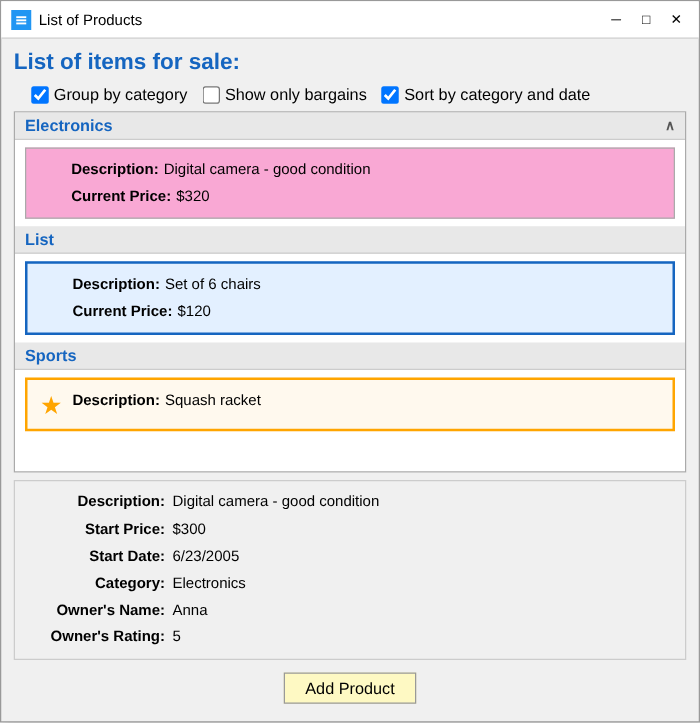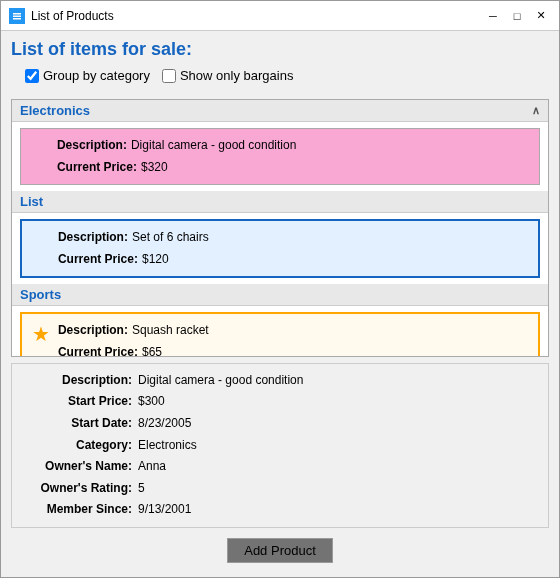--- a/index.html
+++ b/index.html
@@ -80,21 +80,21 @@
       color: #1565C0;
       font-size: 18px;
       font-weight: bold;
       margin-bottom: 8px;
     }
 
     .toolbar {
       display: flex;
       align-items: center;
       gap: 12px;
-      margin-bottom: 16px;
+      margin-bottom: 6px;
       flex-wrap: wrap;
       padding-left: 14px;
     }
 
     .checkbox-label {
       display: flex;
       align-items: center;
       gap: 4px;
       font-size: 13px;
       cursor: pointer;
@@ -194,21 +194,21 @@
 
     .bottom-bar {
       display: flex;
       justify-content: center;
       padding: 4px 0 6px;
     }
 
     .add-btn {
       padding: 4px 16px;
       font-size: 13px;
-      background: #737373;
+      background: #fef9c3;
       border: 1px solid #999;
       cursor: pointer;
     }
   </style>
 </head>
 <body>
 
 <div class="window">
 
   <div class="title-bar">
@@ -233,20 +233,24 @@
 
     <div class="toolbar">
       <label class="checkbox-label">
         <input type="checkbox" checked="" style="">
         <span>Group by category</span>
       </label>
       <label class="checkbox-label">
         <input type="checkbox" style="">
         <span>Show only bargains</span>
       </label>
+      <label class="checkbox-label">
+        <input type="checkbox" checked="" style="">
+        <span>Sort by category and date</span>
+      </label>
     </div>
 
     <div class="list-container">
 
       <div class="category-header">
         <span>Electronics</span>
         <span class="category-chevron">∧</span>
       </div>
       <div class="product-item">
         <span class="star-icon empty">★</span>
@@ -269,54 +273,49 @@
       </div>
 
       <div class="category-header">
         <span>Sports</span>
         <span class="category-chevron"></span>
       </div>
       <div class="product-item bargain">
         <span class="star-icon">★</span>
         <div class="product-info">
           <div><span class="label">Description:</span><span>Squash racket</span></div>
-          <div><span class="label">Current Price:</span><span>$65</span></div>
         </div>
       </div>
 
     </div>
 
     <div class="detail-panel">
       <div class="row">
         <span class="dlabel">Description:</span>
         <span>Digital camera - good condition</span>
       </div>
       <div class="row">
         <span class="dlabel">Start Price:</span>
         <span>$300</span>
       </div>
       <div class="row">
         <span class="dlabel">Start Date:</span>
-        <span>8/23/2005</span>
+        <span>6/23/2005</span>
       </div>
       <div class="row">
         <span class="dlabel">Category:</span>
         <span>Electronics</span>
       </div>
       <div class="row">
         <span class="dlabel">Owner's Name:</span>
         <span>Anna</span>
       </div>
       <div class="row">
         <span class="dlabel">Owner's Rating:</span>
         <span>5</span>
       </div>
-      <div class="row">
-        <span class="dlabel">Member Since:</span>
-        <span>9/13/2001</span>
-      </div>
     </div>
 
     <div class="bottom-bar">
       <button class="add-btn">Add Product</button>
     </div>
   </div>
 </div>
 
 </body></html>

